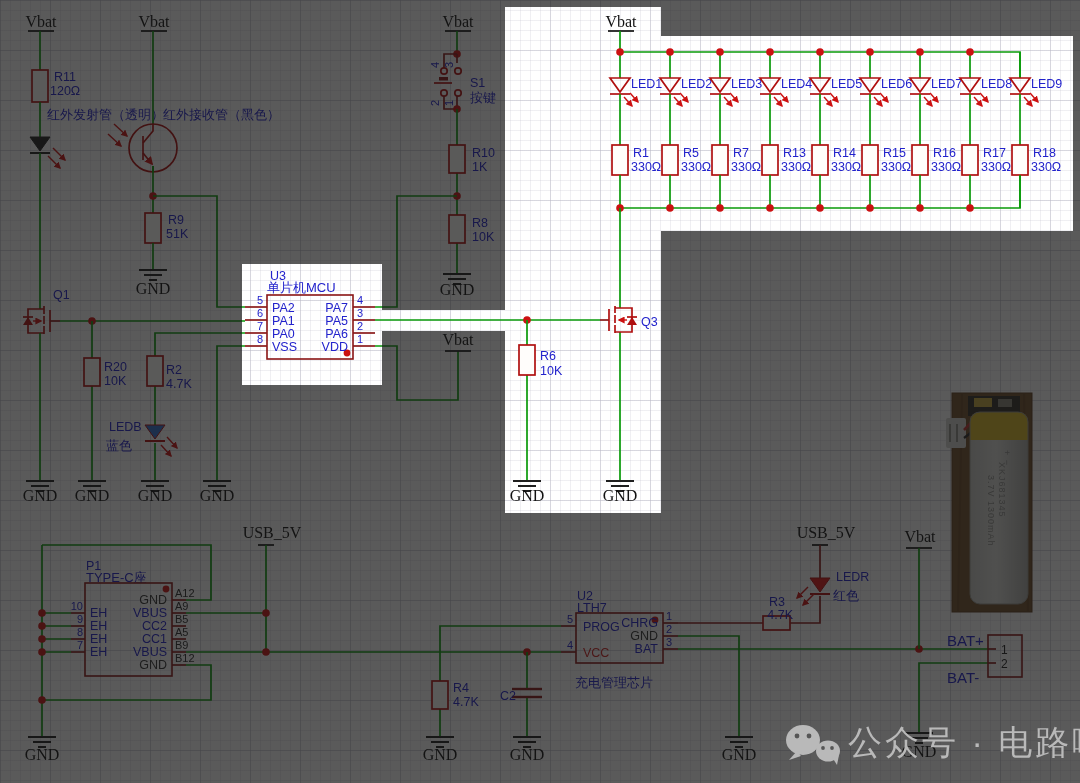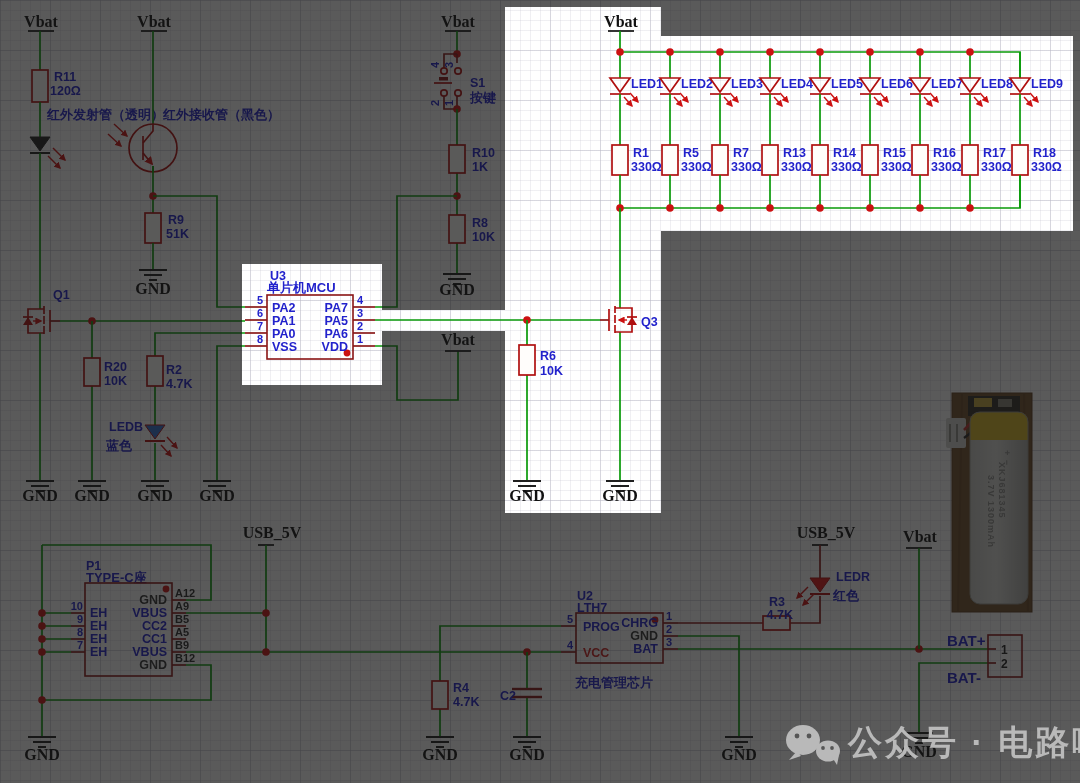--- a/index.html
+++ b/index.html
@@ -6,21 +6,20 @@
   #stage{
     position:relative;width:1080px;height:783px;overflow:hidden;
     font-family:"Liberation Sans",sans-serif;
     background-color:#ffffff;
     background-image:
       linear-gradient(rgba(185,185,198,.45) 1px, transparent 1px),
       linear-gradient(90deg, rgba(185,185,198,.45) 1px, transparent 1px),
       linear-gradient(rgba(200,198,210,.28) 1px, transparent 1px),
       linear-gradient(90deg, rgba(200,198,210,.28) 1px, transparent 1px);
     background-size:50px 50px,50px 50px,10px 10px,10px 10px;
-    font-weight:bold;
   }
   svg{position:absolute;left:0;top:0;}
   .w{stroke:#0a9a0a;stroke-width:1.7;fill:none;}
   .stub{stroke:#8b1a1a;stroke-width:1.7;fill:none;}
   .comp{stroke:#b01010;stroke-width:1.7;fill:none;}
   .res{stroke:#b01010;stroke-width:1.7;fill:#fffdfb;}
   .chip{stroke:#8a1515;stroke-width:1.6;fill:none;}
   .dot{fill:#cc1111;stroke:none;}
   .gndsym{stroke:#1f1f1f;stroke-width:2;fill:none;}
   .netbar{stroke:#1f1f1f;stroke-width:1.8;fill:none;}

